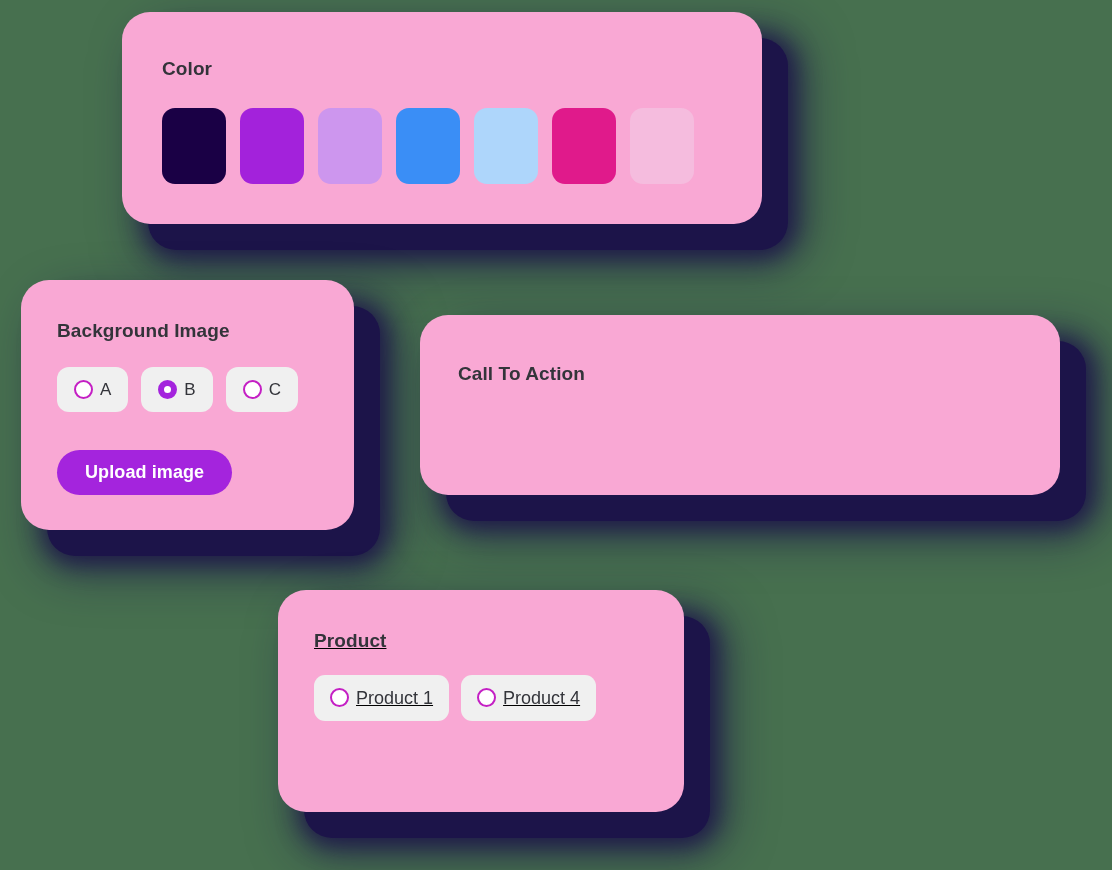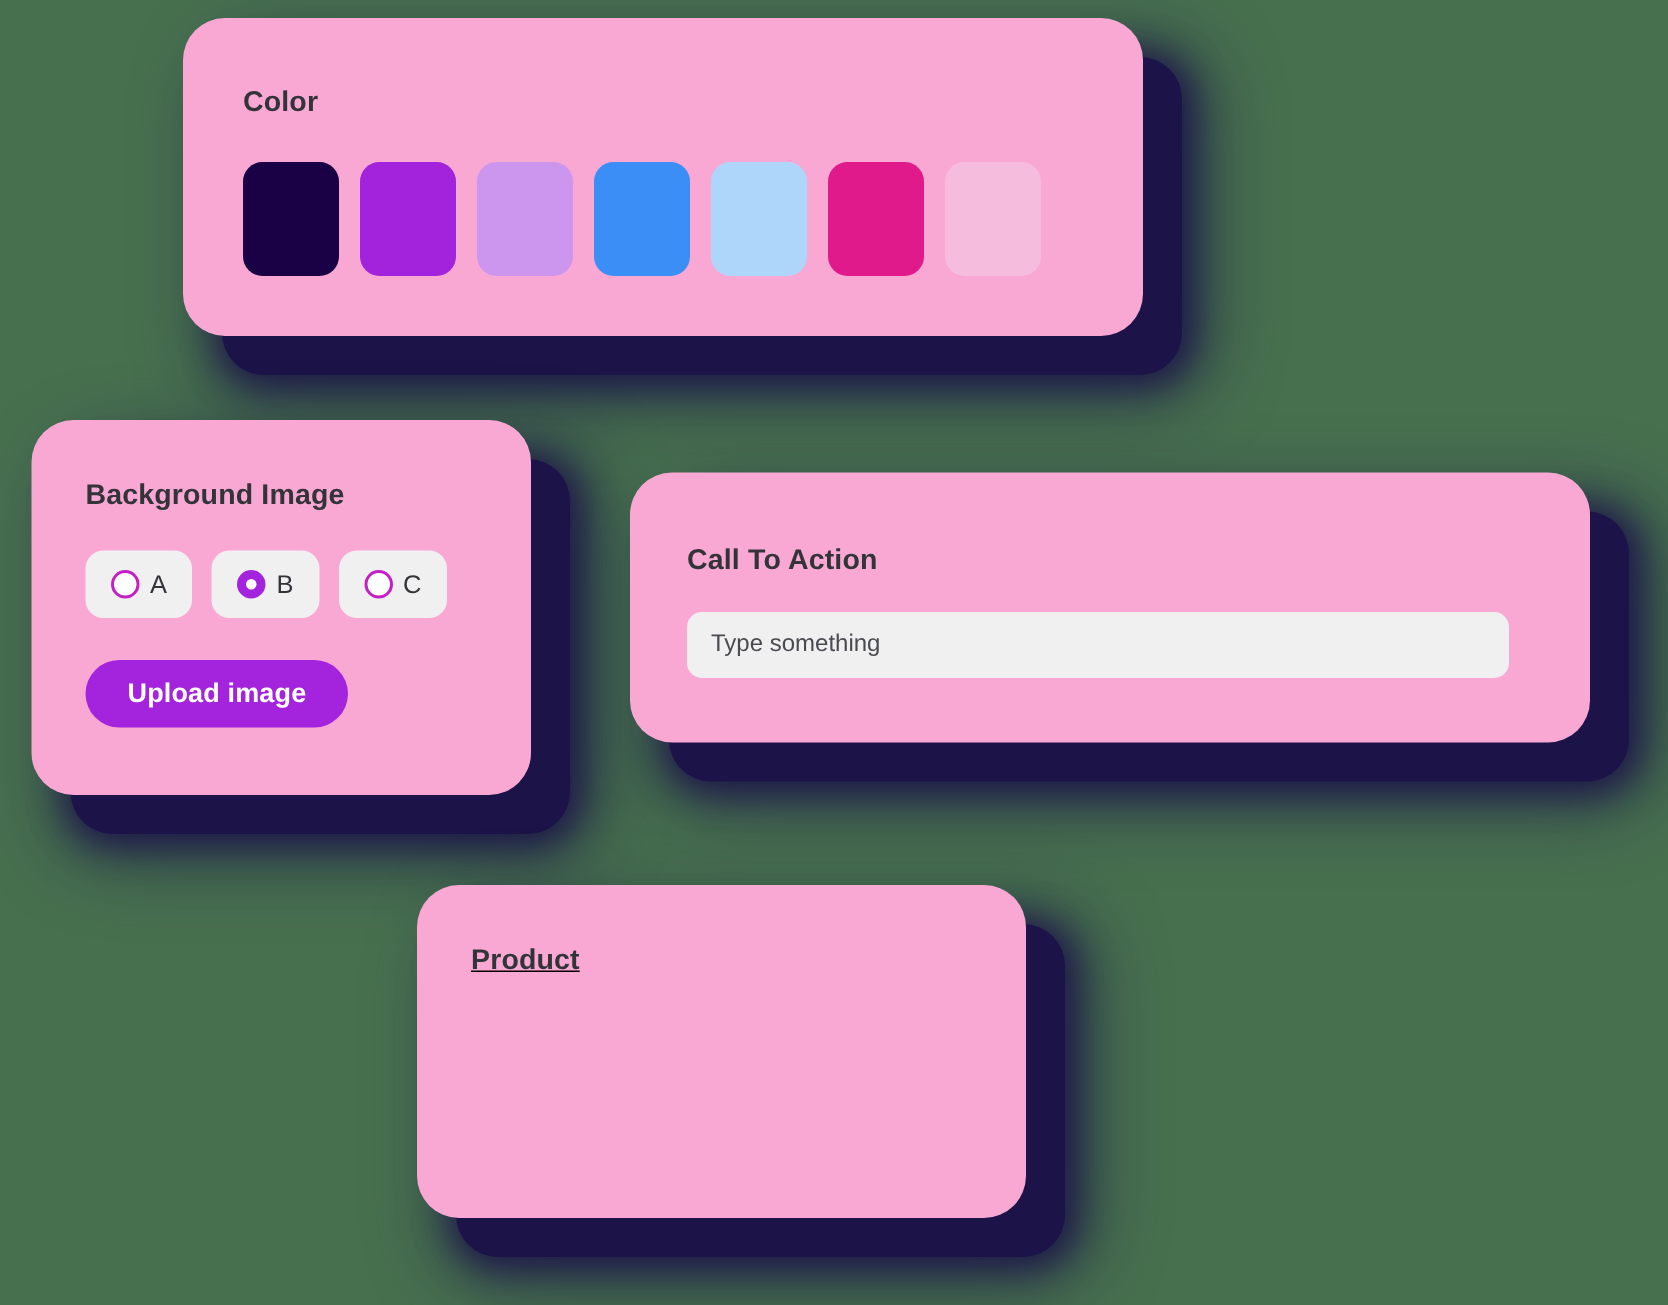--- a/index.html
+++ b/index.html
@@ -119,21 +119,21 @@
     margin-left: -3.5px;
     margin-top: -3.5px;
     border-radius: 50%;
     background: #FFFFFF;
   }
 
   .upload-btn {
     display: inline-flex;
     align-items: center;
     justify-content: center;
-    margin-top: 28px;
+    margin-top: 38px;
     height: 45px;
     padding: 0 28px;
     border: none;
     border-radius: 23px;
     background: #A424DD;
     color: #FFFFFF;
     font-family: "Liberation Sans", sans-serif;
     font-size: 18px;
     font-weight: bold;
     cursor: pointer;
@@ -224,22 +224,29 @@
         <div class="radio-chip">
           <span class="radio"></span>
           <span class="rlabel">C</span>
         </div>
       </div>
     <button class="upload-btn">Upload image</button>
   </section>
 
   <section class="card" id="card-cta">
     <h2 class="card-title">Call To Action</h2>
-    <input class="cta-input" type="text" placeholder="Type something" value="" style="">
   </section>
 
   <section class="card" id="card-product">
     <h2 class="card-title">Product</h2>
     <div class="product-grid">
+        <div class="radio-chip">
+          <span class="radio"></span>
+          <span class="rlabel">Product 1</span>
+        </div>
+        <div class="radio-chip">
+          <span class="radio"></span>
+          <span class="rlabel">Product 4</span>
+        </div>
       </div>
   </section>
 
 </div>
 
 </body></html>

